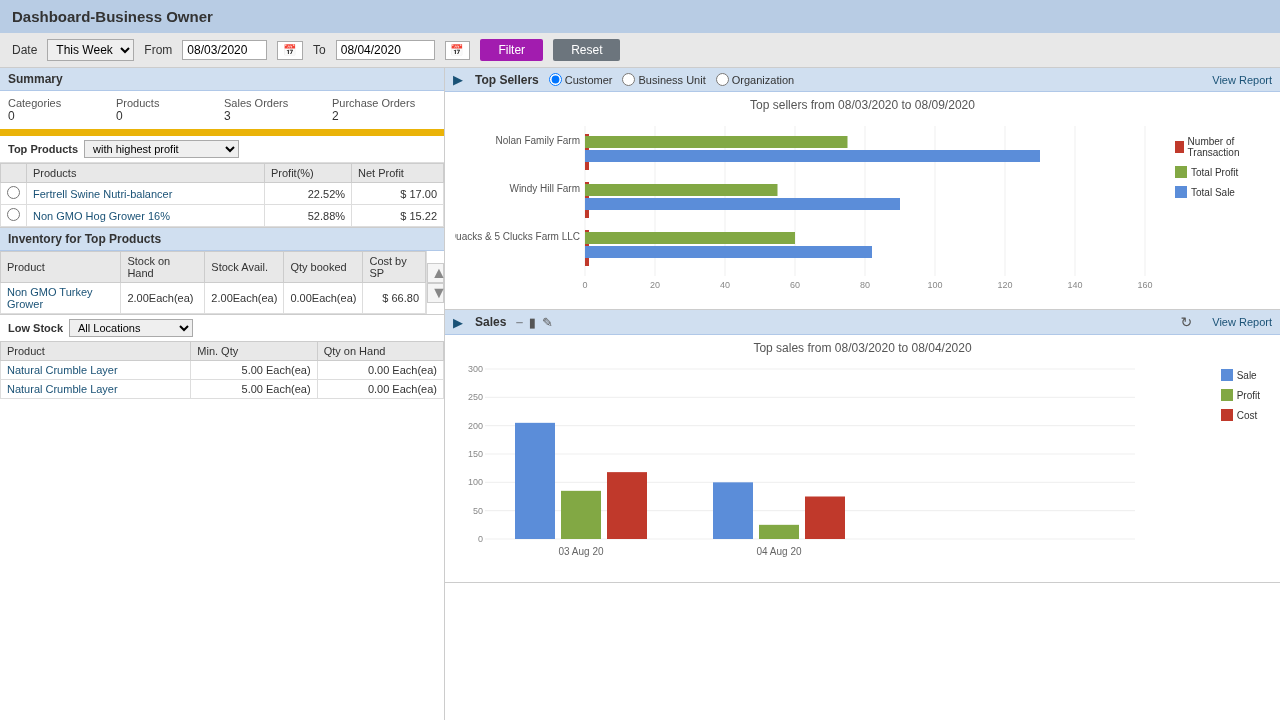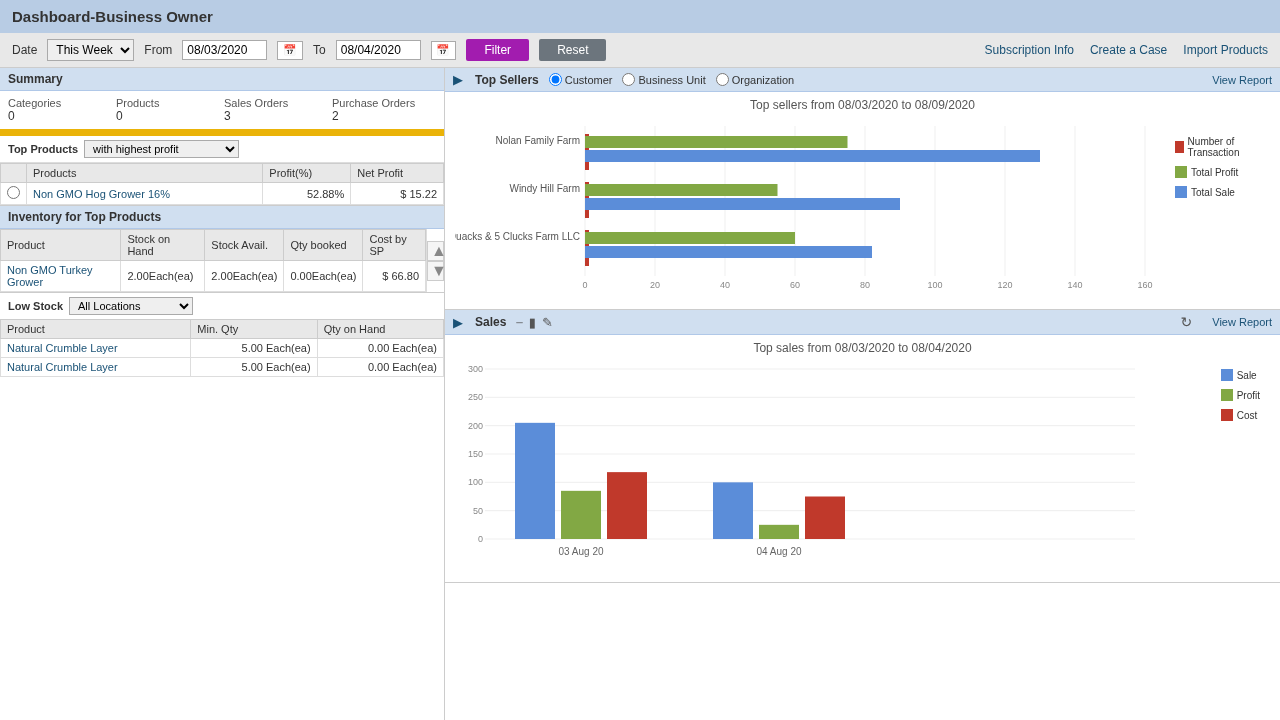--- a/index.html
+++ b/index.html
@@ -75,30 +75,25 @@
 
 <div class="toolbar">
   <label>Date</label>
   <select style="font-size:12px; border:1px solid #aaa; padding:2px 4px;">
     <option>This Week</option>
   </select>
   <label>From</label>
   <input type="text" style="width: 85px; font-size: 12px; border: 1px solid rgb(170, 170, 170); padding: 2px 4px;" value="08/03/2020">
   <button class="calendar-btn">📅</button>
   <label>To</label>
-  <input type="text" style="width: 85px; font-size: 12px; border: 1px solid rgb(170, 170, 170); padding: 2px 4px;" value="08/04/2020">
+  <input type="text" style="width: 99px; font-size: 12px; border: 1px solid rgb(170, 170, 170); padding: 2px 4px;" value="08/04/2020">
   <button class="calendar-btn">📅</button>
   <button class="btn-filter">Filter</button>
   <button class="btn-reset">Reset</button>
   <div class="spacer"></div>
-  <div class="top-links">
-    <a>Subscription Info</a>
-    <a>Create a Case</a>
-    <a>Import Products</a>
-  </div>
 </div>
 
 <div class="main-layout">
 
   <div class="left-panel">
 
     <div>
       <div class="section-title">Summary</div>
       <div class="summary-grid">
         <div class="summary-col">
@@ -131,20 +126,26 @@
       <table>
         <thead>
           <tr>
             <th class="radio-col"></th>
             <th>Products</th>
             <th>Profit(%)</th>
             <th>Net Profit</th>
           </tr>
         </thead>
         <tbody id="top-products-tbody">
+            <tr>
+    <td class="radio-col"><input type="radio" name="tp-radio" style=""></td>
+    <td><a>Fertrell Swine Nutri-balancer</a></td>
+    <td class="right">22.52%</td>
+    <td class="right">$ 17.00</td>
+  </tr>
             <tr>
     <td class="radio-col"><input type="radio" name="tp-radio" style=""></td>
     <td><a>Non GMO Hog Grower 16%</a></td>
     <td class="right">52.88%</td>
     <td class="right">$ 15.22</td>
   </tr>
           </tbody>
       </table>
     </div>
 

